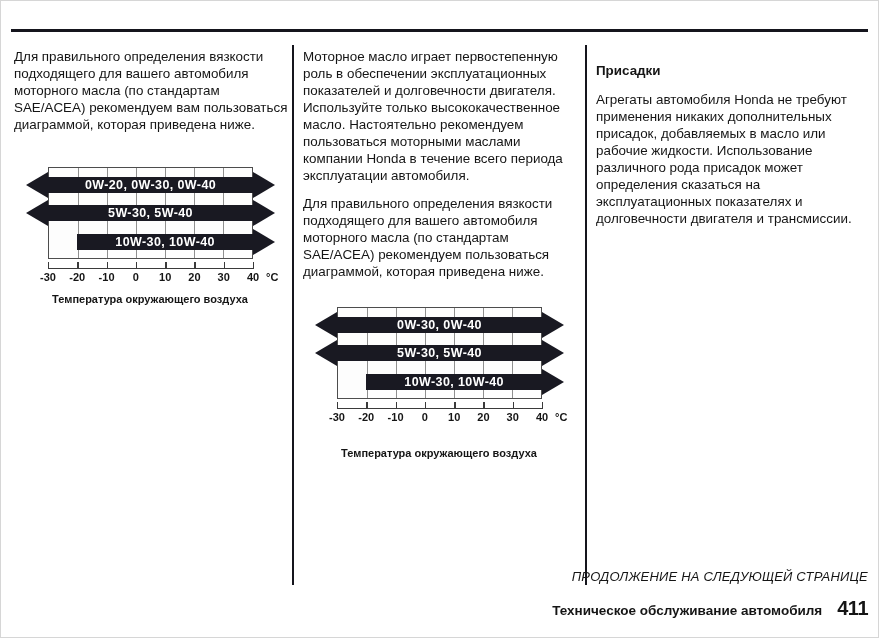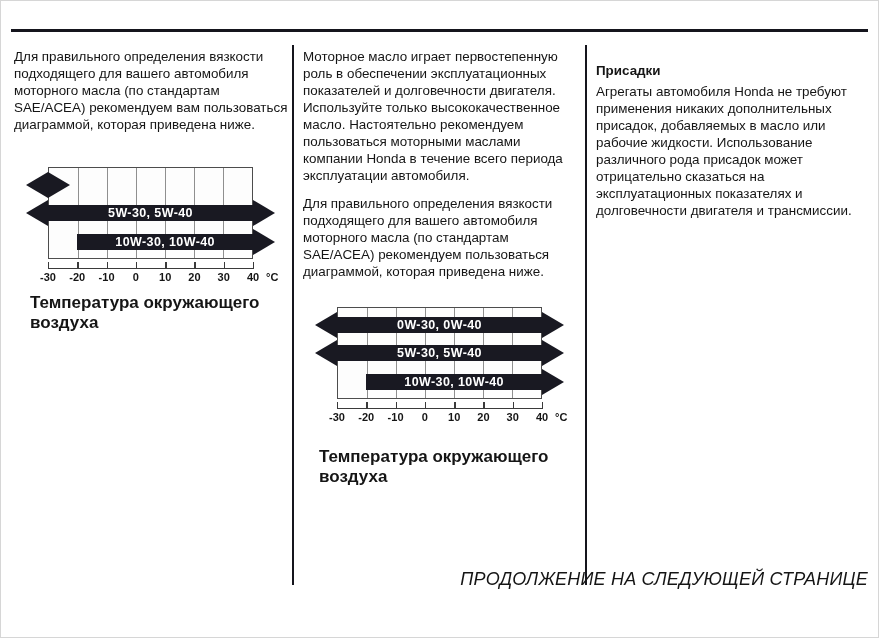--- a/index.html
+++ b/index.html
@@ -16,21 +16,21 @@
   .title-rule { position:absolute; top:29px; left:11px; width:857px; height:2.5px; background:#15151d; }
   .vsep { position:absolute; top:45px; height:540px; width:1.6px; background:#15151d; }
   .vsep-1 { left:292px; } .vsep-2 { left:585px; }
 
   .col { position:absolute; top:48px; font-size:13.4px; line-height:17px; }
   .col-1 { left:14px;  width:274px; }
   .col-2 { left:303px; width:276px; }
   .col-3 { left:596px; width:274px; }
   .col p { margin-bottom:11px; }
   .col-heading-italic { font-weight:bold; font-style:italic; }
-  .col-heading { font-weight:bold; margin-top:14px; margin-bottom:4px; }
+  .col-heading { font-weight:bold; margin-top:14px; margin-bottom:12px; }
 
   
   .diagram { position:absolute; width:280px; height:165px; --arrow:#191922; }
   .diagram-1 { left:14px;  top:160px; }
   .diagram-2 { left:303px; top:300px; }
   .grid {
     position:absolute; left:34px; top:7px; width:205px; height:92px;
     border:1.5px solid #4d4d4d; background:#fdfdfd;
   }
   .vline { position:absolute; top:0; bottom:0; width:1px; background:#8f8f8f; }
@@ -40,26 +40,26 @@
   .tri-r { border-left:22px solid var(--arrow); }
   .bar {
     flex:1 1 auto; height:16px; background:var(--arrow); color:#ffffff;
     font-size:12.5px; font-weight:bold; line-height:16px; text-align:center;
     letter-spacing:0.4px; white-space:nowrap; overflow:hidden;
   }
   .ruler { position:absolute; left:34px; top:108px; width:206px; border-top:1.4px solid #3a3a3a; }
   .tick  { position:absolute; top:102px; width:1.4px; height:6px; background:#3a3a3a; }
   .ticklab { position:absolute; top:111px; width:30px; text-align:center; font-size:11px; font-weight:bold; }
   .unit { position:absolute; top:111px; left:252px; font-size:11px; font-weight:bold; }
-  .caption { position:absolute; top:133px; left:16px; width:240px; text-align:left; font-size:17px; font-weight:bold; }
+  .caption { position:absolute; top:133px; left:16px; width:240px; text-align:center; font-size:11px; font-weight:bold; }
   .diagram-2 .caption { top:147px; }
 
   
   .footer-continue {
-    position:absolute; top:569px; right:11px; font-size:18px; font-style:italic; letter-spacing:0.2px;
+    position:absolute; top:569px; right:11px; font-size:13px; font-style:italic; letter-spacing:0.2px;
   }
   .footer-bar { position:absolute; top:597px; right:11px; display:flex; align-items:baseline; gap:15px; }
   .footer-section { font-size:13.5px; font-weight:bold; }
   .footer-page { font-size:20px; font-weight:bold; letter-spacing:-0.5px; }
 </style>
 </head>
 <body>
 
 <div class="page">
 
@@ -79,20 +79,21 @@
         <div class="vline" style="left: 42.8571%;"></div>
         <div class="vline" style="left: 57.1429%;"></div>
         <div class="vline" style="left: 71.4286%;"></div>
         <div class="vline" style="left: 85.7143%;"></div>
       </div>
     <div class="ruler"></div>
     <div class="unit">°C</div>
     <div class="caption">Температура окружающего воздуха</div>
   <div class="arrow" style="left: 12px; width: 249px; top: 12px;">
         <span class="tri tri-l"></span>
+        <span class="bar">0W-20, 0W-30, 0W-40</span>
         <span class="tri tri-r"></span>
       </div>
       <div class="arrow" style="left: 12px; width: 249px; top: 40px;">
         <span class="tri tri-l"></span>
         <span class="bar">5W-30, 5W-40</span>
         <span class="tri tri-r"></span>
       </div>
       <div class="arrow" style="left: 63.2857px; width: 197.714px; top: 69px;">
         <span class="bar">10W-30, 10W-40</span>
         <span class="tri tri-r"></span>
@@ -159,18 +160,22 @@
       <div class="tick" style="left: 180.429px;"></div>
       <div class="ticklab" style="left: 165.429px;">20</div>
       <div class="tick" style="left: 209.714px;"></div>
       <div class="ticklab" style="left: 194.714px;">30</div>
       <div class="tick" style="left: 239px;"></div>
       <div class="ticklab" style="left: 224px;">40</div>
     </div>
 
   <div class="col col-3">
     <div class="col-heading">Присадки</div>
-    <p>Агрегаты автомобиля Honda не требуют применения никаких дополнительных присадок, добавляемых в масло или рабочие жидкости. Использование различного рода присадок может отрицательно сказаться на эксплуатационных показателях и долговечности двигателя и трансмиссии.</p>
+    <p>Агрегаты автомобиля Honda не требуют применения никаких дополнительных присадок, добавляемых в масло или рабочие жидкости. Использование различного рода присадок может определения сказаться на эксплуатационных показателях и долговечности двигателя и трансмиссии.</p>
   </div>
 
   <div class="footer-continue">ПРОДОЛЖЕНИЕ НА СЛЕДУЮЩЕЙ СТРАНИЦЕ</div>
+  <div class="footer-bar">
+    <span class="footer-section">Техническое обслуживание автомобиля</span>
+    <span class="footer-page">411</span>
+  </div>
 
 </div>
 
 </body></html>

